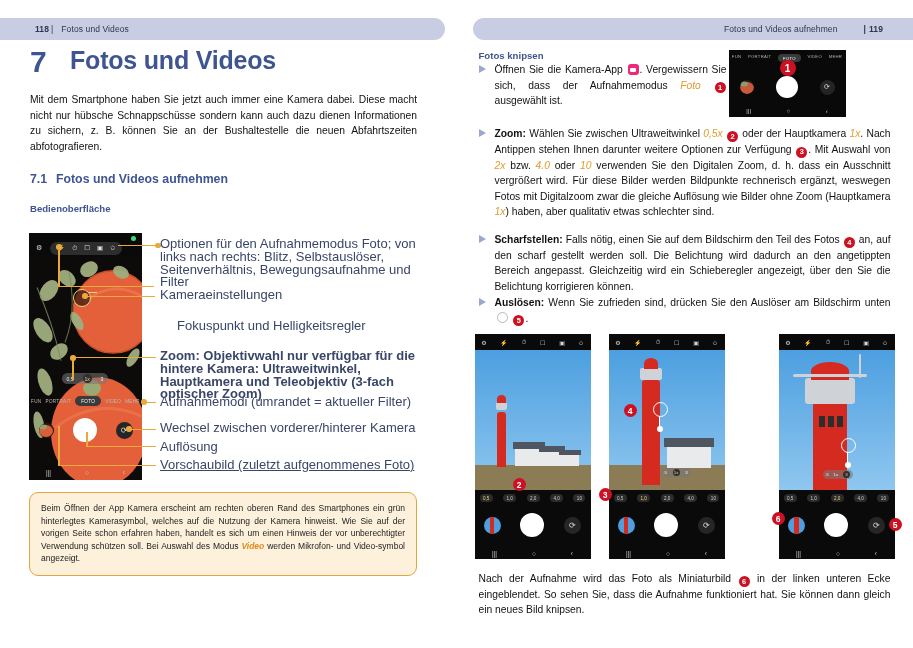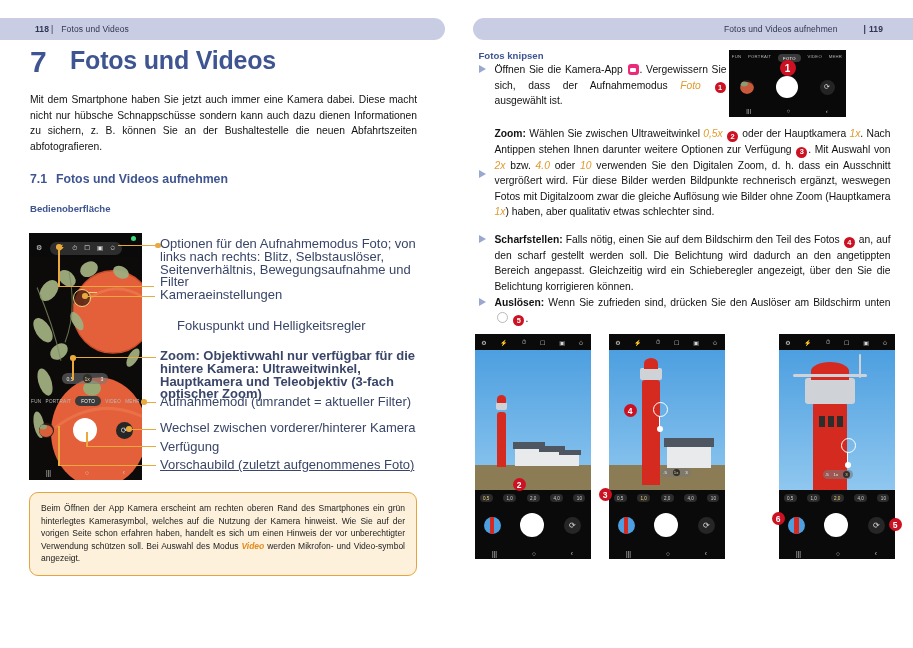--- a/index.html
+++ b/index.html
@@ -286,21 +286,21 @@
 
     <div class="lead v" style="left:58.3px;top:426px;height:40px;"></div>
     <div class="lead h" style="left:58px;top:465px;width:98px;"></div>
 
     <div class="callout" style="left:160px;top:238px;width:258px;">Optionen für den Aufnahmemodus Foto; von links nach rechts: Blitz, Selbstauslöser, Seitenverhältnis, Bewegungsaufnahme und Filter</div>
     <div class="callout" style="left:160px;top:289px;width:258px;">Kameraeinstellungen</div>
     <div class="callout" style="left:160px;top:320px;width:258px;padding-left:17px;">Fokuspunkt und Helligkeitsregler</div>
     <div class="callout" style="left:160px;top:350px;width:265px;font-weight:bold;">Zoom: Objektivwahl nur verfügbar für die hintere Kamera: Ultraweitwinkel, Hauptkamera und Teleobjektiv (3-fach optischer Zoom)</div>
     <div class="callout" style="left:160px;top:396px;width:265px;">Aufnahmemodi (umrandet = aktueller Filter)</div>
     <div class="callout" style="left:160px;top:422px;width:265px;">Wechsel zwischen vorderer/hinterer Kamera</div>
-    <div class="callout" style="left:160px;top:441px;width:265px;">Verfügung</div>
+    <div class="callout" style="left:160px;top:441px;width:265px;">Auflösung</div>
     <div class="callout" style="left:160px;top:459px;width:265px;text-decoration:underline;">Vorschaubild (zuletzt aufgenommenes Foto)</div>
 
     <div class="notebox">
       <span>Beim Öffnen der App Kamera erscheint am rechten oberen Rand des Smartphones ein grün hinterlegtes Kamerasymbol, welches auf die Nutzung der Kamera hinweist. Wie Sie auf der vorigen Seite schon erfahren haben, handelt es sich um einen Hinweis der vor unberechtigter Verwendung schützen soll. Bei Auswahl des Modus </span><em>Video</em><span> werden Mikrofon- und Video-symbol angezeigt.</span>
     </div>
   </div>
 
   <div class="gutter"></div>
 
   <div class="page right">
@@ -338,21 +338,21 @@
         <span>‹</span>
       </div>
     </div>
     <div class="badge-float" style="left:323px;top:60px;">1</div>
 
     <div class="bullet-row" style="left:22px;top:62px;width:248px;">
       <span class="tri"></span>
       <span class="bullet-body"><span>Öffnen Sie die Kamera-App </span><span class="camicon"></span><span>. Vergewissern Sie sich, dass der Aufnahmemodus </span><i>Foto</i><span> </span><span class="badge">1</span><span> ausgewählt ist.</span></span>
     </div>
 
-    <div class="bullet-row" style="left:22px;top:126px;width:412px;align-items:center;">
+    <div class="bullet-row" style="left:22px;top:126px;width:412px;">
       <span class="tri"></span>
       <span class="bullet-body"><b>Zoom:</b><span> Wählen Sie zwischen Ultraweitwinkel </span><i>0,5x</i><span> </span><span class="badge">2</span><span> oder der Hauptkamera </span><i>1x</i><span>. Nach Antippen stehen Ihnen darunter weitere Optionen zur Verfügung </span><span class="badge">3</span><span>. Mit Auswahl von </span><i>2x</i><span> bzw. </span><i>4.0</i><span> oder </span><i>10</i><span> verwenden Sie den Digitalen Zoom, d. h. dass ein Ausschnitt vergrößert wird. Für diese Bilder werden Bildpunkte rechnerisch ergänzt, weswegen Fotos mit Digitalzoom zwar die gleiche Auflösung wie Bilder ohne Zoom (Hauptkamera </span><i>1x</i><span>) haben, aber qualitativ etwas schlechter sind.</span></span>
     </div>
 
     <div class="bullet-row" style="left:22px;top:232px;width:412px;">
       <span class="tri"></span>
       <span class="bullet-body"><b>Scharfstellen:</b><span> Falls nötig, einen Sie auf dem Bildschirm den Teil des Fotos </span><span class="badge">4</span><span> an, auf den scharf gestellt werden soll. Die Belichtung wird dadurch an den angetippten Bereich angepasst. Gleichzeitig wird ein Schieberegler angezeigt, über den Sie die Belichtung korrigieren können.</span></span>
     </div>
 
     <div class="bullet-row" style="left:22px;top:295px;width:412px;">
@@ -502,14 +502,15 @@
       </div>
       <div class="pb-nav">
         <span>|||</span>
         <span>○</span>
         <span>‹</span>
       </div>
     </div>
     <div class="badge-float sm" style="left:432px;top:518px;">5</div>
     <div class="badge-float sm" style="left:315px;top:512px;">6</div>
 
+    <div class="bodytext" style="left:22px;top:571px;width:412px;"><span>Nach der Aufnahme wird das Foto als Miniaturbild </span><span class="badge">6</span><span> in der linken unteren Ecke eingeblendet. So sehen Sie, dass die Aufnahme funktioniert hat. Sie können dann gleich ein neues Bild knipsen.</span></div>
   </div>
 </div>
 
 </body></html>

